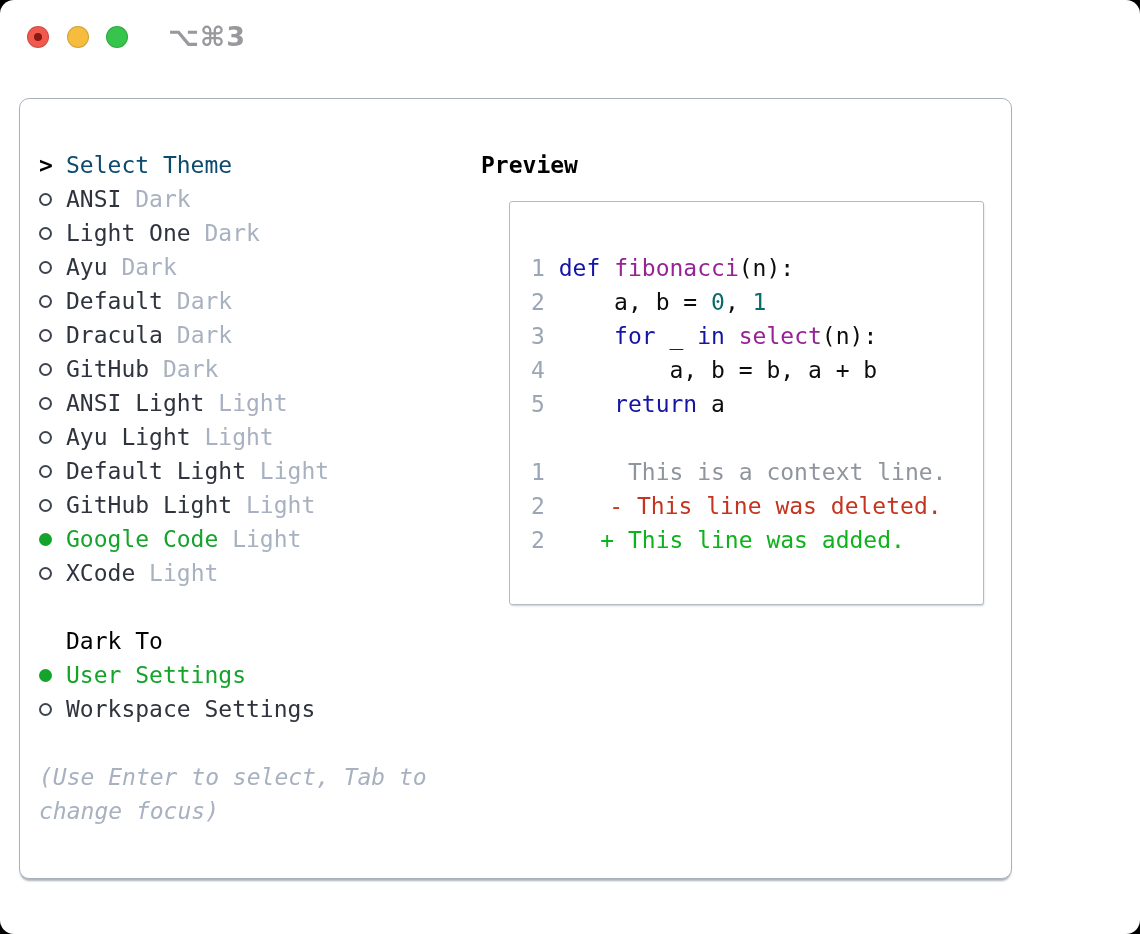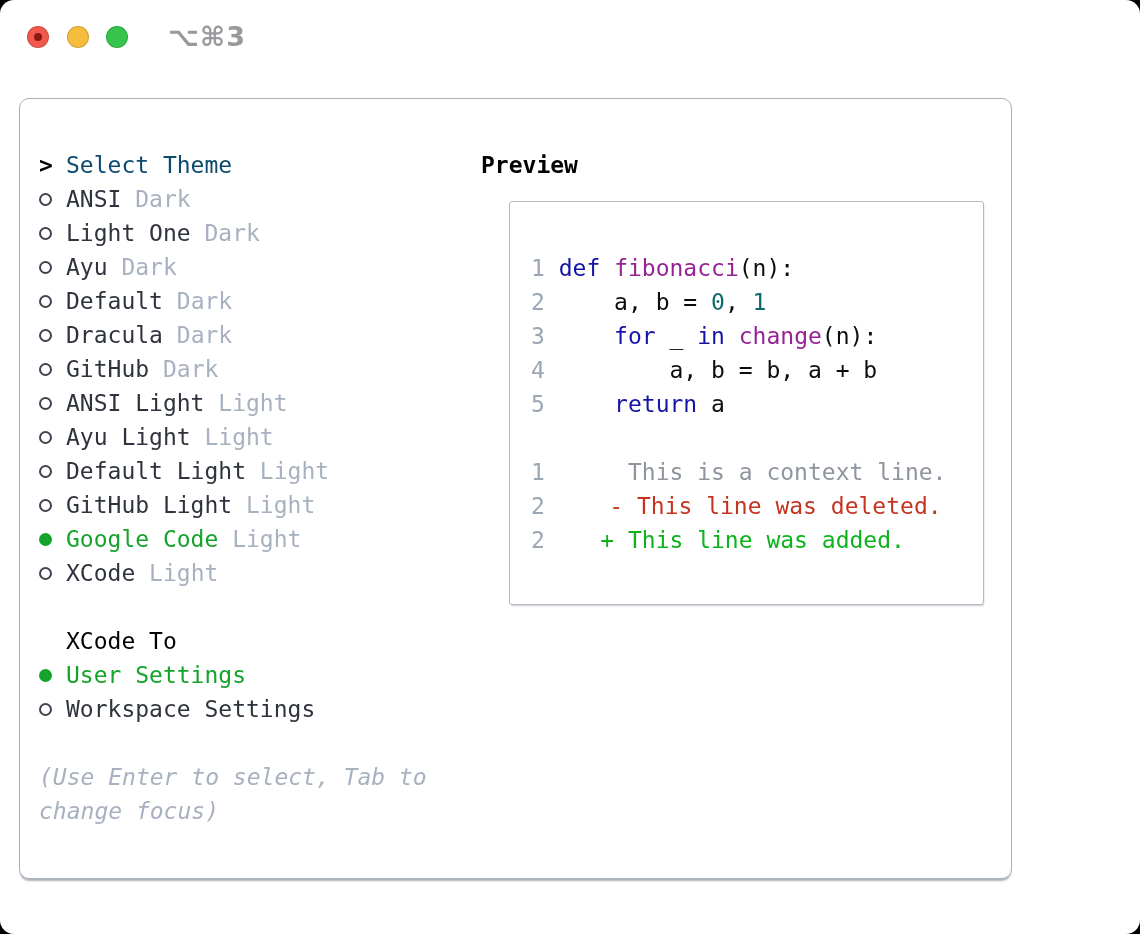--- a/index.html
+++ b/index.html
@@ -89,40 +89,40 @@
           <div class="row"><span class="marker"><span class="circle"></span></span><span class="theme-name">ANSI Light</span><span class="theme-variant"> Light</span></div>
           <div class="row"><span class="marker"><span class="circle"></span></span><span class="theme-name">Ayu Light</span><span class="theme-variant"> Light</span></div>
           <div class="row"><span class="marker"><span class="circle"></span></span><span class="theme-name">Default Light</span><span class="theme-variant"> Light</span></div>
           <div class="row"><span class="marker"><span class="circle"></span></span><span class="theme-name">GitHub Light</span><span class="theme-variant"> Light</span></div>
           <div class="row selected"><span class="marker"><span class="circle filled"></span></span><span class="theme-name">Google Code</span><span class="theme-variant"> Light</span></div>
           <div class="row"><span class="marker"><span class="circle"></span></span><span class="theme-name">XCode</span><span class="theme-variant"> Light</span></div>
         </div>
       <div class="gap"></div>
       <div class="row">
         <span class="marker"></span>
-        <span class="section-label">XCode To</span>
+        <span class="section-label">Dark To</span>
       </div>
       <div id="apply-list">
           <div class="row selected"><span class="marker"><span class="circle filled"></span></span><span class="theme-name">User Settings</span></div>
           <div class="row"><span class="marker"><span class="circle"></span></span><span class="theme-name">Workspace Settings</span></div>
         </div>
       <div class="gap"></div>
       <div id="hint-lines">
           <div class="row hint">(Use Enter to select, Tab to</div>
           <div class="row hint">change focus)</div>
         </div>
     </div>
 
     <div class="preview-title">Preview</div>
 
     <div class="preview-box">
       <div id="preview-lines">
           <div class="pline"><span class="tok-num">1</span><span class="tok-pln"> </span><span class="tok-kwd">def</span><span class="tok-pln"> </span><span class="tok-typ">fibonacci</span><span class="tok-pln">(n):</span></div>
           <div class="pline"><span class="tok-num">2</span><span class="tok-pln">     a, b = </span><span class="tok-lit">0</span><span class="tok-pln">, </span><span class="tok-lit">1</span></div>
-          <div class="pline"><span class="tok-num">3</span><span class="tok-pln">     </span><span class="tok-kwd">for</span><span class="tok-pln"> _ </span><span class="tok-kwd">in</span><span class="tok-pln"> </span><span class="tok-typ">change</span><span class="tok-pln">(n):</span></div>
+          <div class="pline"><span class="tok-num">3</span><span class="tok-pln">     </span><span class="tok-kwd">for</span><span class="tok-pln"> _ </span><span class="tok-kwd">in</span><span class="tok-pln"> </span><span class="tok-typ">select</span><span class="tok-pln">(n):</span></div>
           <div class="pline"><span class="tok-num">4</span><span class="tok-pln">         a, b = b, a + b</span></div>
           <div class="pline"><span class="tok-num">5</span><span class="tok-pln">     </span><span class="tok-kwd">return</span><span class="tok-pln"> a</span></div>
           <div class="pline"></div>
           <div class="pline"><span class="tok-num">1</span><span class="tok-ctx">      This is a context line.</span></div>
           <div class="pline"><span class="tok-num">2</span><span class="tok-pln">    </span><span class="tok-del">- This line was deleted.</span></div>
           <div class="pline"><span class="tok-num">2</span><span class="tok-pln">    </span><span class="tok-add">+ This line was added.</span></div>
         </div>
     </div>
 
   </div>

